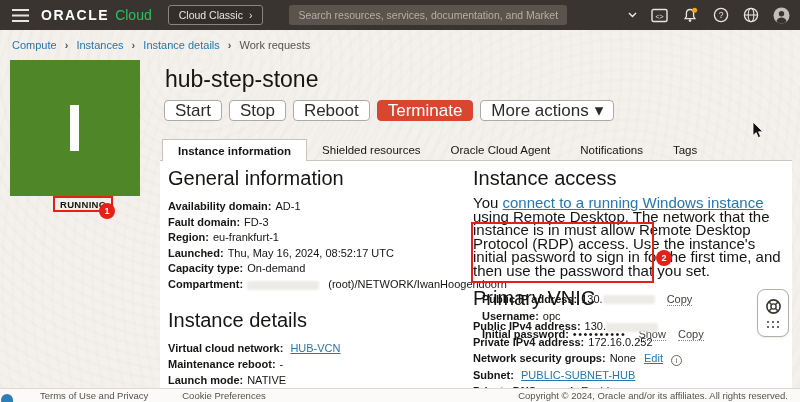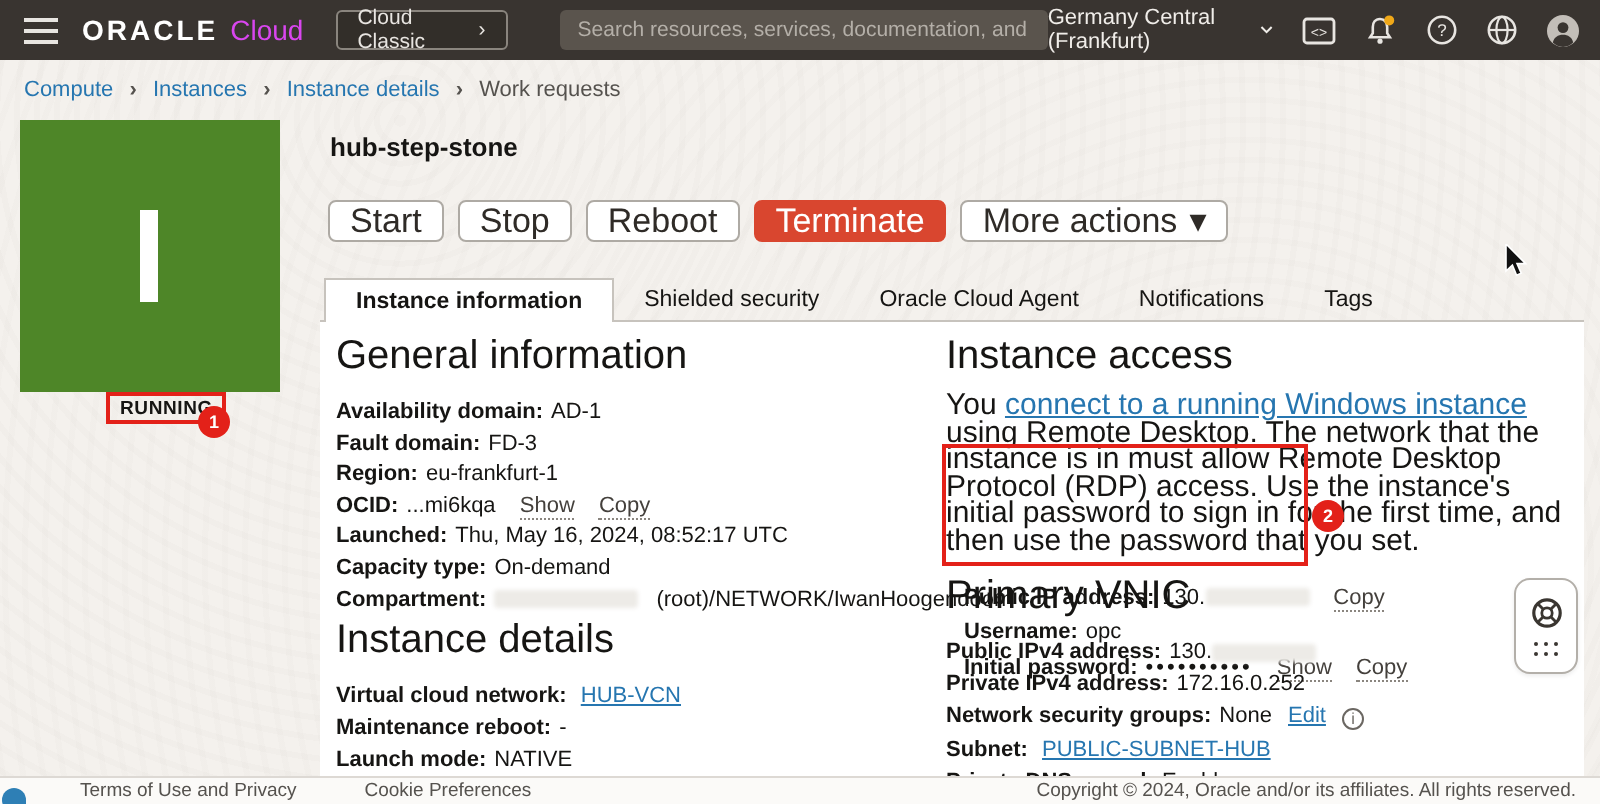--- a/index.html
+++ b/index.html
@@ -10,21 +10,21 @@
       repeating-radial-gradient(circle at 25% 15%, rgba(120,110,100,.025) 0 3px, transparent 3px 10px),
       repeating-radial-gradient(circle at 78% 70%, rgba(120,110,100,.02) 0 3px, transparent 3px 10px);
     color:#161513; }
 
   
   .topbar { position:absolute; top:0; left:0; right:0; height:30px; background:#393430;
     display:flex; align-items:center; z-index:20; }
   .hamburger { margin:0 12px 0 12px; cursor:pointer; }
   .brand { display:flex; align-items:baseline; color:#fff; }
   .brand-bold { font-weight:bold; font-size:14px; letter-spacing:1.5px; }
-  .brand-light { font-weight:300; font-size:14px; margin-left:6px; color:#d946ef; }
+  .brand-light { font-weight:300; font-size:14px; margin-left:6px; color:#22c55e; }
   .classic-btn { margin-left:16px; height:20px; display:flex; align-items:center; gap:6px;
     padding:0 10px; border:1px solid #8a857e; border-radius:3px; background:#322e29;
     color:#e8e5e1; font-size:10.5px; cursor:pointer; }
   .search-input { margin-left:26px; width:278px; height:20px; background:#5a544d; border:none;
     border-radius:3px; padding:0 9px; font-size:10.5px; color:#d8d4cf; font-family:"Liberation Sans",sans-serif; }
   .search-input::placeholder { color:#b4afa8; }
   .topbar-right { margin-left:auto; display:flex; align-items:center; gap:14px; padding-right:10px; }
   .region { display:flex; align-items:center; gap:6px; color:#f0ede9; font-size:11px; cursor:pointer; }
   .tb-icon { display:flex; align-items:center; justify-content:center; cursor:pointer; }
 
@@ -38,21 +38,21 @@
   .tile { position:absolute; left:10px; top:60px; width:130px; height:136px; background:#4e8628; z-index:2; }
   .tile-i { position:absolute; left:60px; top:45px; width:9px; height:46px; background:#fff; }
   .running-box { position:absolute; left:53px; top:196px; z-index:3; border:2px solid #e32119;
     padding:0 5px; height:16px; display:flex; align-items:center; background:transparent; }
   .running-label { font-size:9.5px; font-weight:bold; letter-spacing:.3px; }
   .num-badge { position:absolute; width:16px; height:16px; border-radius:50%; background:#e32119;
     color:#fff; font-size:9px; font-weight:bold; display:flex; align-items:center; justify-content:center; z-index:6; }
   .badge-1 { left:99px; top:203px; }
   .badge-2 { left:656px; top:250px; }
 
-  .page-title { position:absolute; left:165px; top:66px; font-size:13px; font-weight:700; z-index:2; }
+  .page-title { position:absolute; left:165px; top:66px; font-size:23px; font-weight:400; z-index:2; }
 
   .actions { position:absolute; left:164px; top:100px; display:flex; gap:7px; z-index:2; }
   .btn { height:21px; padding:0 10px; background:#fff; border:1px solid #aeaaa4; border-radius:4px;
     font-size:17px; display:inline-flex; align-items:center; color:#2f2b27; cursor:pointer; gap:6px; }
   .btn-danger { background:#d9462f; border-color:#d9462f; color:#fff; }
 
   
   .tabs { position:absolute; left:162px; top:139px; display:flex; z-index:3;align-items:center; }
   .tab { height:21px; padding:0 15px; font-size:11.5px; display:flex; align-items:center;
     color:#161513; cursor:pointer; }
@@ -129,21 +129,20 @@
       <span class="brand-bold">ORACLE</span>
       <span class="brand-light">Cloud</span>
     </span>
     <span class="classic-btn">
       <span>Cloud Classic</span>
       <span>›</span>
     </span>
     <input class="search-input" type="text" placeholder="Search resources, services, documentation, and Marketplace" style="">
     <span class="topbar-right">
       <span class="region">
-        <span>Germany Central (Frankfurt)</span>
         <svg width="9" height="6" viewBox="0 0 9 6">
             <polyline points="1,1 4.5,4.5 8,1" fill="none" stroke="#f0ede9" stroke-width="1.4"></polyline>
           </svg>
       </span>
       <span class="tb-icon">
         <svg width="17" height="15" viewBox="0 0 17 15">
             <rect x="1" y="1.5" width="15" height="12" rx="1.5" fill="none" stroke="#e8e5e1" stroke-width="1.4"></rect>
             <text x="8.5" y="10.5" font-size="7" fill="#e8e5e1" text-anchor="middle" font-family="Liberation Sans, sans-serif">&lt;&gt;</text>
           </svg>
       </span>
@@ -202,43 +201,38 @@
     <button class="btn">Reboot</button>
     <button class="btn btn-danger">Terminate</button>
     <button class="btn">
       <span>More actions</span>
       <span>▾</span>
     </button>
   </div>
 
   <div class="tabs">
     <div class="tab active">Instance information</div>
-    <div class="tab">Shielded security</div>
+    <div class="tab">Shielded resources</div>
     <div class="tab">Oracle Cloud Agent</div>
     <div class="tab">Notifications</div>
     <div class="tab">Tags</div>
   </div>
   <div class="panel"></div>
 
   <section class="sec sec-gi">
     <h2 class="sec-heading">General information</h2>
     <div class="rows">
       <div class="row">
         <b>Availability domain:</b><span>AD-1</span>
       </div>
       <div class="row">
         <b>Fault domain:</b><span>FD-3</span>
       </div>
       <div class="row">
         <b>Region:</b><span>eu-frankfurt-1</span>
-      </div>
-      <div class="row">
-        <b>OCID:</b><span>...mi6kqa</span>
-        <a class="subtle">Show</a>
-        <a class="subtle">Copy</a>
       </div>
       <div class="row">
         <b>Launched:</b><span>Thu, May 16, 2024, 08:52:17 UTC</span>
       </div>
       <div class="row">
         <b>Capacity type:</b><span>On-demand</span>
       </div>
       <div class="row">
         <b>Compartment:</b><span class="redact" style="width:72px;"></span>
         <span style="margin-left:6px;">(root)/NETWORK/IwanHoogendoorn</span>

